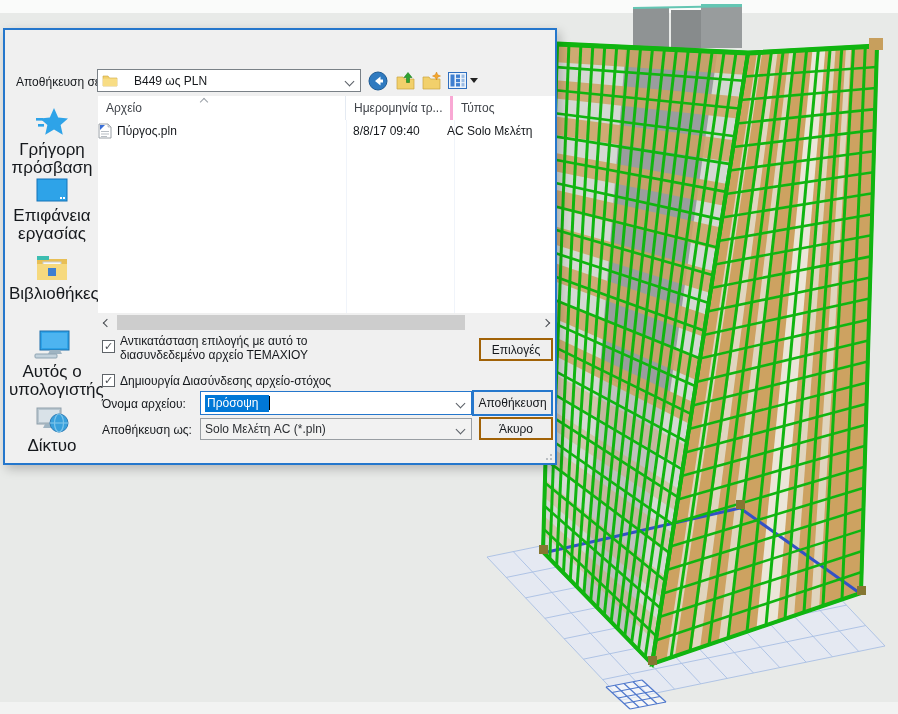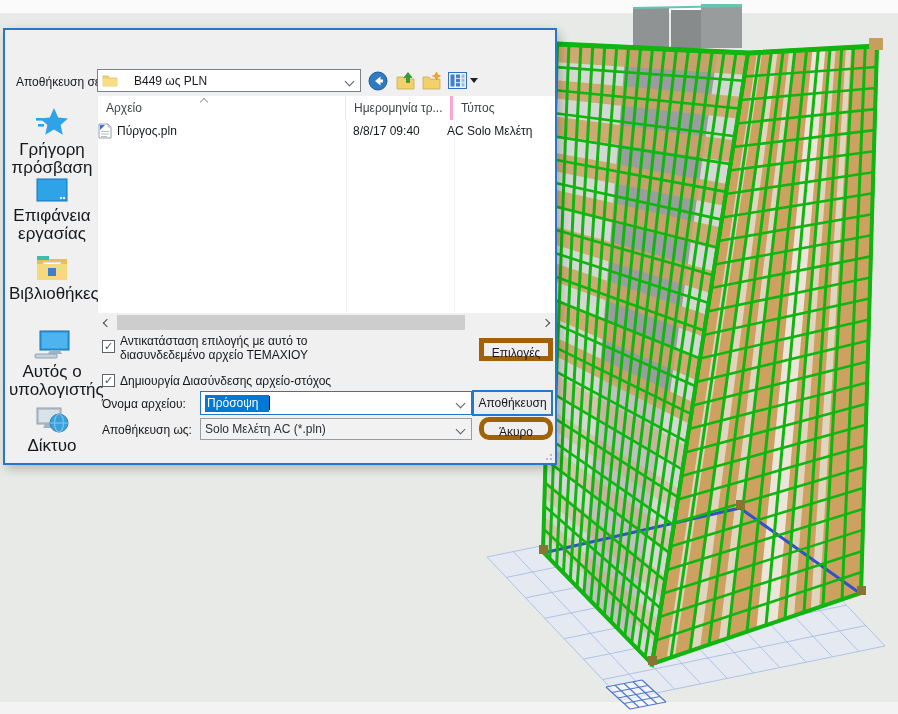--- a/index.html
+++ b/index.html
@@ -59,24 +59,24 @@
   .hs-right .chev { transform:rotate(-45deg); margin-right:2px; }
   .hs-thumb { position:absolute; left:19px; top:1px; width:348px; height:15px; background:#cdcdcd; cursor:pointer; }
 
   
   .chk-box { position:absolute; width:13px; height:13px; background:#fff; border:1px solid #5f6469; color:#4b4f54; font-size:11px; line-height:11px; text-align:center; cursor:pointer; }
   .chk1-box { left:97px; top:310px; }
   .chk2-box { left:97px; top:344px; }
   .chk1-label { position:absolute; left:115px; top:304px; width:252px; line-height:14px; cursor:pointer; }
   .chk2-label { position:absolute; left:115px; top:344px; width:300px; cursor:pointer; }
 
-  .btn { position:absolute; background:#efefef; border:5px solid #a16207; text-align:center; color:#15181c; cursor:pointer; }
+  .btn { position:absolute; background:#efefef; border:2px solid #a16207; text-align:center; color:#15181c; cursor:pointer; }
   .btn-options { left:474px; top:308px; width:74px; height:23px; line-height:21px; }
   .btn-save { left:467px; top:360px; width:81px; height:26px; line-height:22px; border:2px solid #2577cc; background:#ededed; }
-  .btn-cancel { left:474px; top:387px; width:74px; height:23px; line-height:21px;border-radius:10px; }
+  .btn-cancel { left:474px; top:387px; width:74px; height:23px; line-height:21px; }
 
   
   .fname-label { position:absolute; left:97px; top:367px; }
   .fname-combo { left:195px; top:361px; width:272px; height:24px; border:1px solid #2577cc; }
   .fname-combo .seltext { background:#0078d7; color:#fff; padding:1px 11px 2px 2px; }
   .caret-line { display:inline-block; width:1px; height:14px; background:#000; vertical-align:middle; }
   .ftype-label { position:absolute; left:97px; top:393px; }
   .ftype-combo { left:195px; top:388px; width:272px; height:22px; background:#f2f2f2; border:1px solid #999ea3; color:#2c2f33; }
   .ftype-combo .chev { top:7px; }
 

